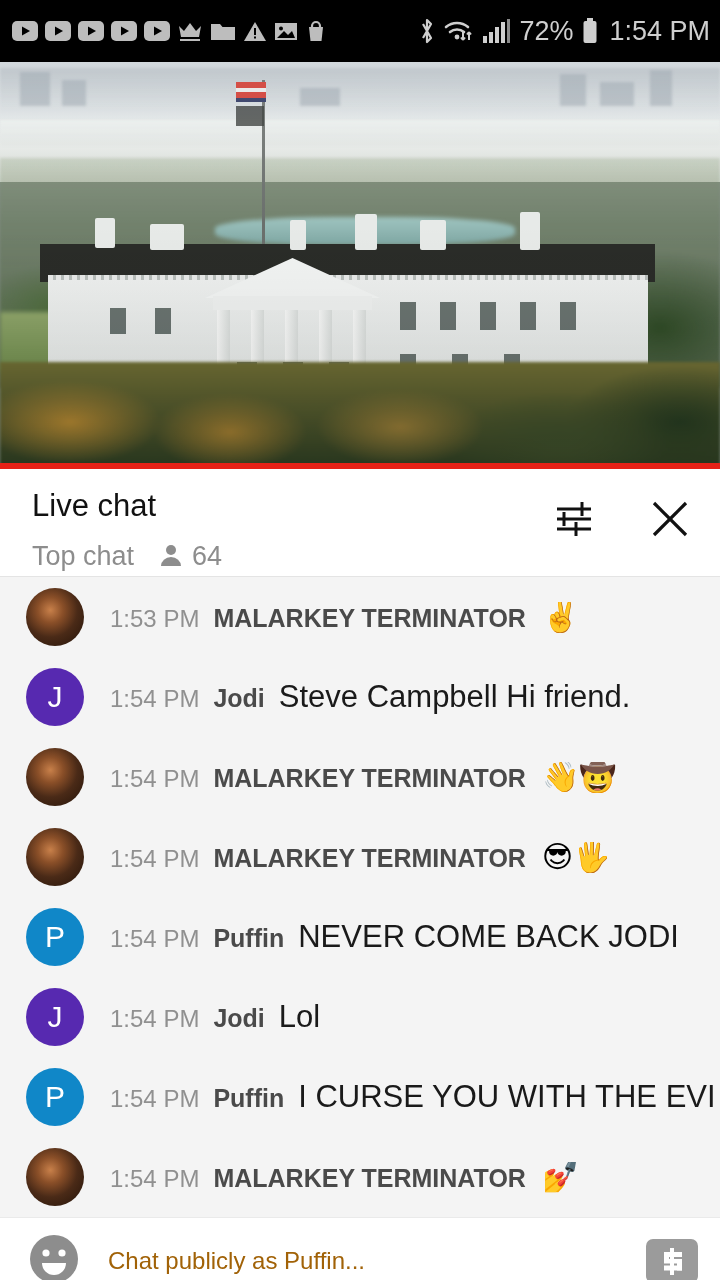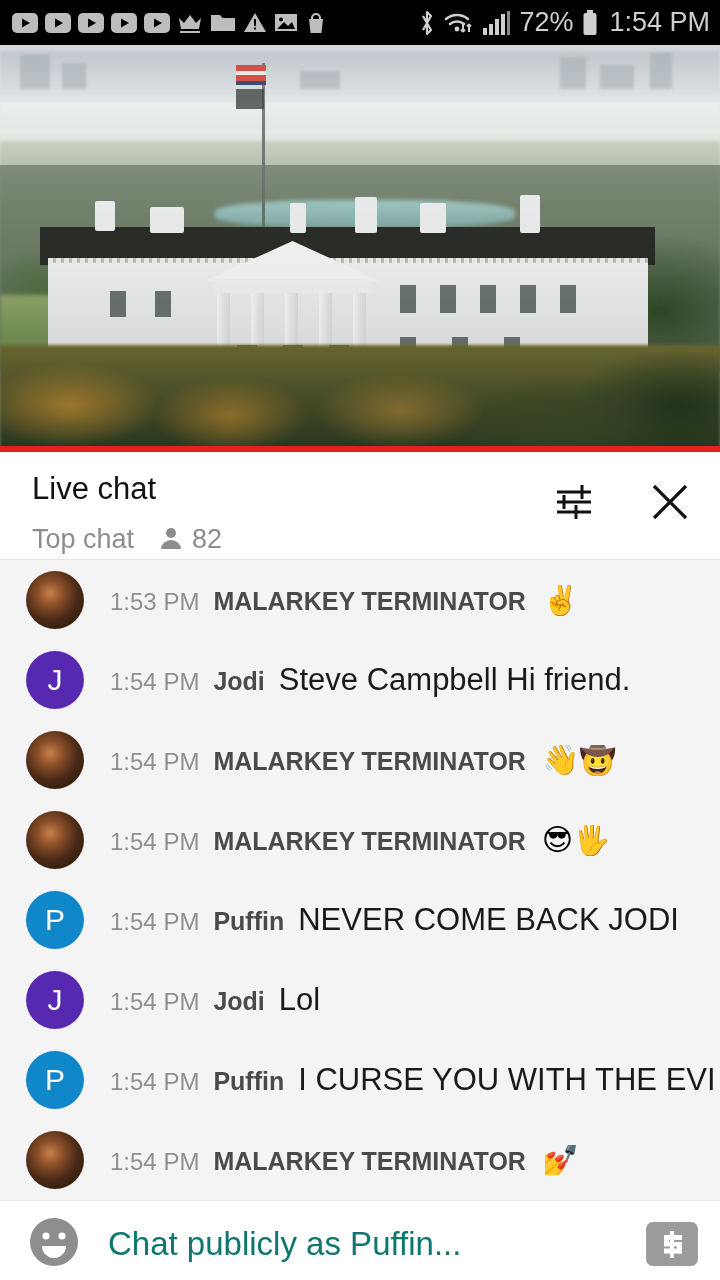--- a/index.html
+++ b/index.html
@@ -5,21 +5,21 @@
   * { margin:0; padding:0; box-sizing:border-box; }
   html,body { width:720px; height:1280px; background:#fff; }
   body {
     font-family:"Liberation Sans","DejaVu Sans",sans-serif;
     overflow:hidden;
     -webkit-font-smoothing:antialiased;
   }
 
   
   .statusbar{
-    height:45px; width:720px; background:#000; color:#bdbdbd;
+    height:62px; width:720px; background:#000; color:#bdbdbd;
     display:flex; align-items:center; padding:0 10px 0 12px;
   }
   .sb-left{ display:flex; align-items:center; gap:7px; }
   .sb-right{ margin-left:auto; display:flex; align-items:center; gap:7px; }
   .sb-icon{ display:inline-flex; align-items:center; justify-content:center; }
   .sb-text{ font-size:27px; color:#cfcfcf; letter-spacing:0px; font-weight:400; }
   .sb-pct{ margin-right:2px; }
   .sb-time{ margin-left:4px; }
 
   
@@ -175,21 +175,21 @@
   .text{ font-size:31px; color:#1a1a1a; margin-left:14px; }
   .emoji{ font-size:30px; margin-left:16px; line-height:1; }
 
   
   .inputbar{
     position:relative; width:720px; height:86px; background:#fff;
     display:flex; align-items:center; padding:0 22px 0 28px;
     border-top:1px solid #eaeaea;
   }
   .placeholder{
-    font-size:33px; color:#0f766e; margin-left:28px; flex:1;
+    font-size:24px; color:#a16207; margin-left:28px; flex:1;
   }
   .superchat{
     width:52px; height:44px; border-radius:7px; background:#9b9b9b;
     display:flex; align-items:center; justify-content:center; color:#fff;
   }
 </style>
 </head>
 <body>
 
 <div class="statusbar">
@@ -360,21 +360,21 @@
   <div class="ch-title">Live chat</div>
   <div class="ch-sub">
     <span class="ch-mode">Top chat</span>
     <span class="ch-count-wrap">
       <span>
         <svg width="26" height="26" viewBox="0 0 26 26">
             <circle cx="13" cy="8" r="5" fill="#8d8d8d"></circle>
             <path d="M3 24 a10 9 0 0 1 20 0 Z" fill="#8d8d8d"></path>
           </svg>
       </span>
-      <span class="ch-count">82</span>
+      <span class="ch-count">64</span>
     </span>
   </div>
   <div class="ch-actions">
     <div class="icon-btn">
       <svg width="46" height="46" viewBox="0 0 46 46">
         <line x1="6" y1="13" x2="40" y2="13" stroke="#111" stroke-width="3"></line>
         <line x1="6" y1="23" x2="40" y2="23" stroke="#111" stroke-width="3"></line>
         <line x1="6" y1="33" x2="40" y2="33" stroke="#111" stroke-width="3"></line>
         <line x1="31" y1="6" x2="31" y2="20" stroke="#111" stroke-width="3"></line>
         <line x1="13" y1="16" x2="13" y2="30" stroke="#111" stroke-width="3"></line>

